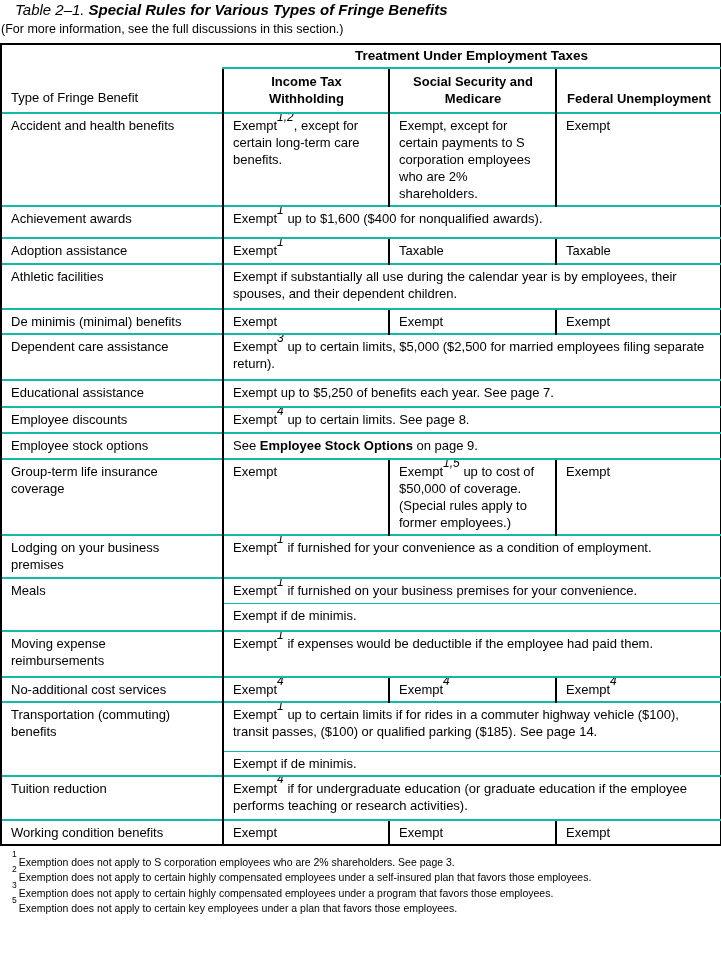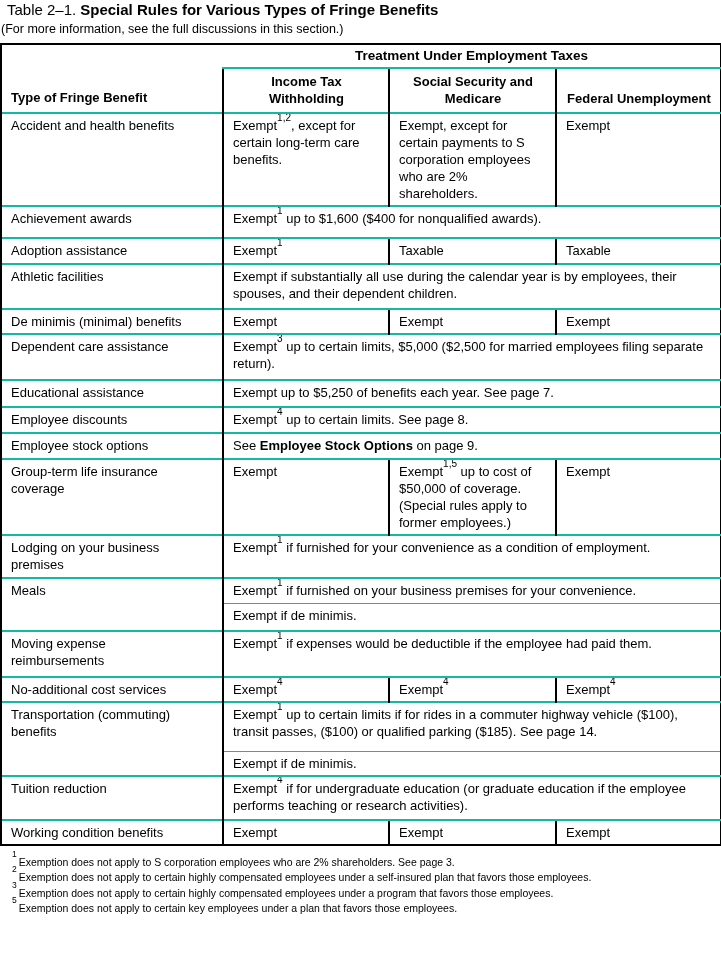--- a/index.html
+++ b/index.html
@@ -5,21 +5,21 @@
   * { box-sizing: border-box; }
   html, body { margin: 0; padding: 0; background: #ffffff; }
   body {
     width: 721px; height: 979px;
     color: #000;
     font-family: "Liberation Sans", "DejaVu Sans", sans-serif;
     overflow: hidden;
   }
   .page { width: 721px; }
 
-  .title-line { font-size: 15px; line-height: 17px; margin: 1px 0 0 7px; white-space: nowrap; }
+  .title-line { font-size: 15px; line-height: 17px; margin: 1px 0 0 15px; white-space: nowrap; font-style: italic; }
   .title-prefix { font-weight: normal; }
   .title-main { font-weight: bold; margin-left: 4px; }
   .subtitle { font-size: 12.5px; margin: 4px 0 7px 1px; }
 
   table.fringe {
     border-collapse: collapse;
     table-layout: fixed;
     width: 720px;
     border: 2px solid #000;
   }
@@ -30,21 +30,21 @@
     vertical-align: top;
     font-size: 13px;
     line-height: 17px;
     text-align: left;
     font-weight: normal;
     overflow: hidden;
   }
   th.stub {
     border-top: none;
     vertical-align: bottom;
-    font-weight: bold;
+    font-weight: normal;
     padding-bottom: 6px;
   }
   th.spanner {
     border-left: none;
     border-top: none;
     text-align: center;
     font-weight: bold;
     padding: 2px 2px 3px 2px;
     font-size: 13.5px;
     vertical-align: middle;
@@ -53,24 +53,25 @@
     vertical-align: bottom;
     text-align: center;
     font-weight: bold;
     padding-bottom: 5px;
   }
   tr.hrow1 { height: 21px; }
   tr.hrow2 { height: 45px; }
   td.benefit { padding-right: 28px; }
   tr.minor td { border-top-width: 1px; }
   td sup {
-    font-size: 10px;
+    font-size: 12px;
     line-height: 0;
     position: relative;
     top: -4px;
+    font-style: italic;
   }
 
   .footnotes { margin: 6px 0 0 14px; }
   .fn { font-size: 10.5px; line-height: 13px; height: 15.5px; white-space: nowrap; }
   .fn sup {
     font-size: 8.5px;
     position: relative;
     top: -4px;
     left: -2px;
     margin-right: 0px;

